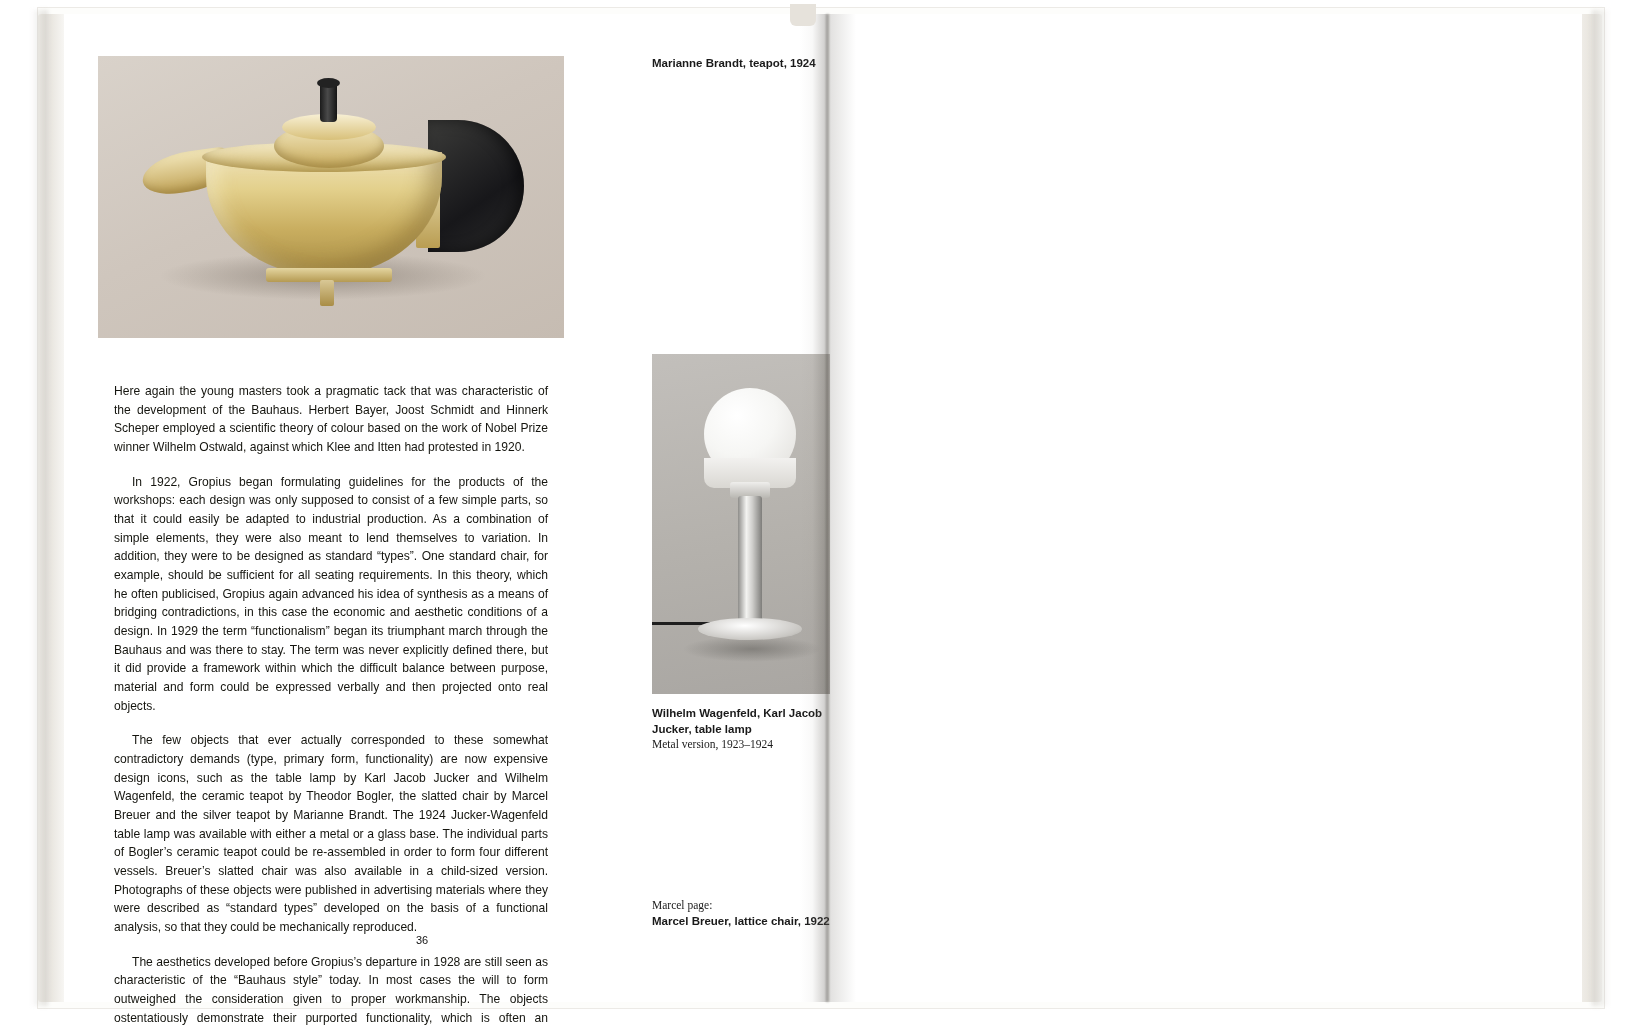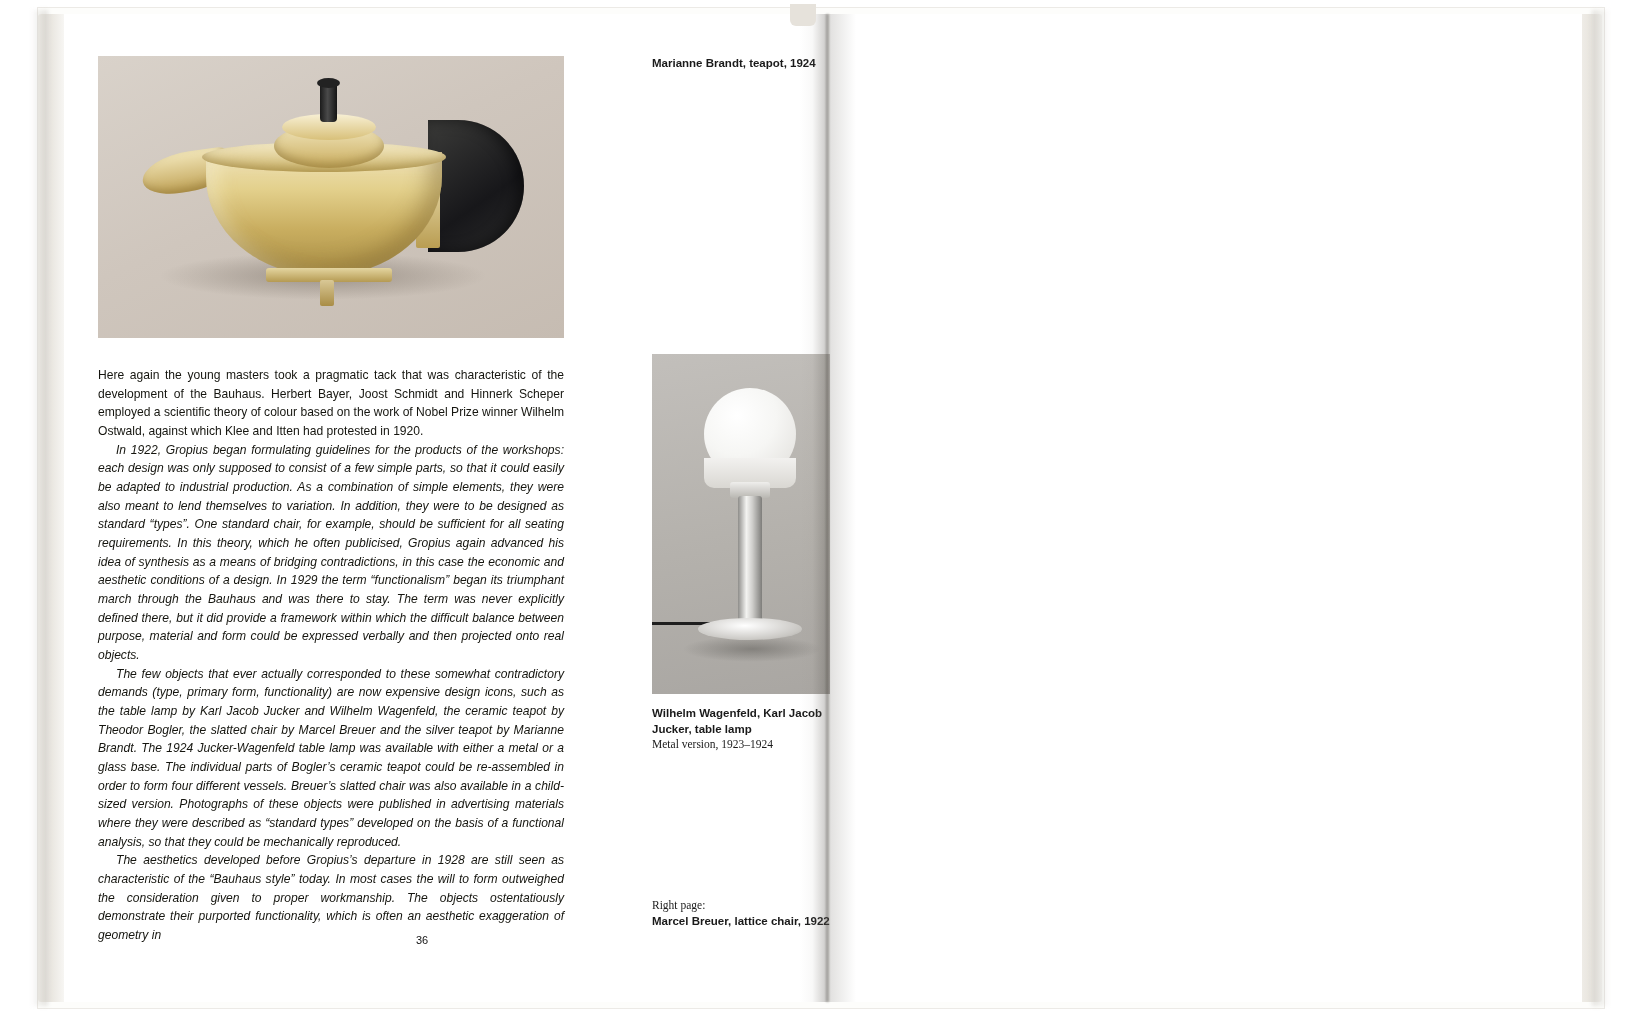--- a/index.html
+++ b/index.html
@@ -189,22 +189,22 @@
   .body-col {
     position: absolute;
     left: 34px; top: 352px;
     width: 466px;
     font-size: 12.1px;
     line-height: 1.545;
     color: #15150f;
     text-align: justify;
     font-family: "Liberation Sans", sans-serif;
   }
-  .body-col p { margin: 0; }
-  .body-col p + p { text-indent: 18px; font-style: italic; }
+  .body-col p { margin: 16px; }
+  .body-col p + p { text-indent: 18px; }
 
   .lamp-fig {
     position: absolute;
     left: 588px; top: 340px;
     width: 194px; height: 340px;
     background: #b9b6b2;
     overflow: hidden;
   }
   .lamp-bg {
     position: absolute; inset: 0;
@@ -312,21 +312,21 @@
       <div class="lamp-stem"></div>
       <div class="lamp-disc"></div>
     </div>
 
     <div class="fig-caption" id="cap-lamp">
       <div class="bold">Wilhelm Wagenfeld, Karl Jacob Jucker, table lamp</div>
       <div class="light">Metal version, 1923–1924</div>
     </div>
 
     <div class="fig-caption" id="cap-right-page">
-      <div class="light">Right page:</div>
+      <div class="light">Marcel page:</div>
       <div class="bold">Marcel Breuer, lattice chair, 1922</div>
     </div>
 
     <div class="folio" id="folio-left">36</div>
   </div>
 
   <div class="page right">
 
     
 

